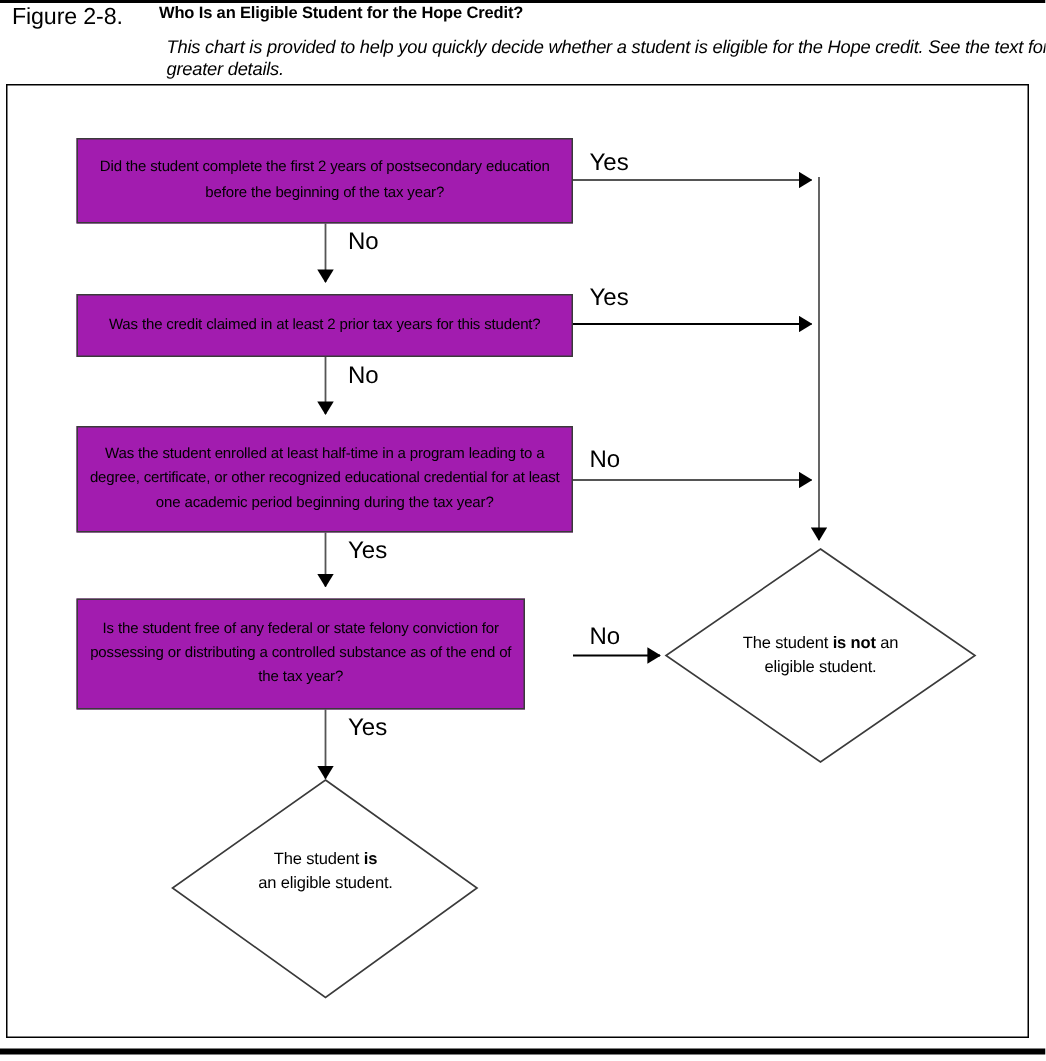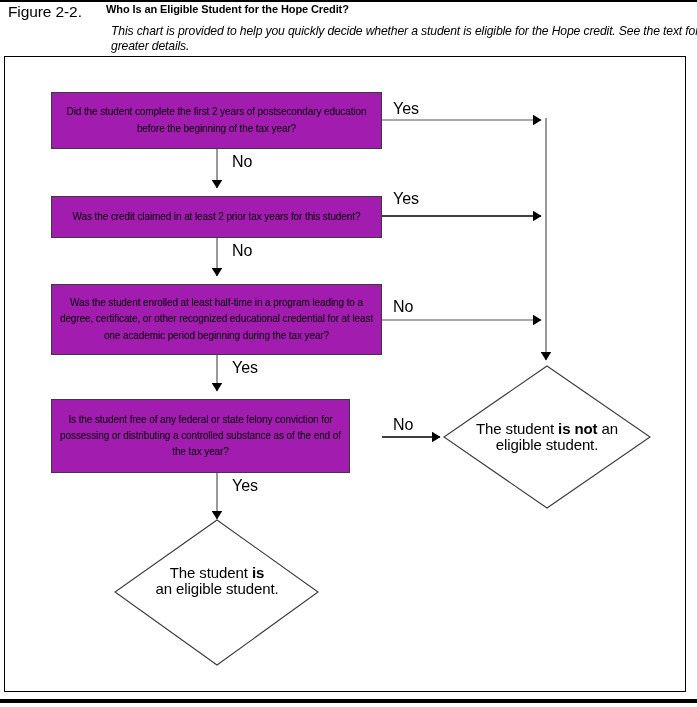--- a/index.html
+++ b/index.html
@@ -95,21 +95,21 @@
   }
   #box-q1 { left: 51px;  top: 92px;  width: 331px; height: 57px; }
   #box-q2 { left: 51px;  top: 196px; width: 331px; height: 42px; }
   #box-q3 { left: 51px;  top: 284px; width: 331px; height: 71px; justify-content: center; }
   #box-q4 { left: 51px;  top: 399px; width: 299px; height: 74px; }
 
   
   .diamond-text {
     position: absolute;
     text-align: center;
-    font-size: 15px;
+    font-size: 11px;
     line-height: 16.4px;
     letter-spacing: -0.1px;
   }
   #dtext-not-eligible { left: 447px; top: 421px; width: 200px; }
   #dtext-eligible     { left: 117px; top: 565px; width: 200px; }
 
   
   .edge-label {
     position: absolute;
     font-size: 16px;
@@ -125,21 +125,21 @@
   #lbl-yes-b { left: 393px; top: 190px; }
   #lbl-no-c  { left: 393px; top: 298px; }
   #lbl-no-d  { left: 393px; top: 416px; }
 </style>
 </head>
 <body>
 
 <div id="top-rule"></div>
 
 <div id="header">
-  <div id="figure-label">Figure 2-2.</div>
+  <div id="figure-label">Figure 2-8.</div>
   <div id="figure-title">Who Is an Eligible Student for the Hope Credit?</div>
   <div id="figure-subtitle">This chart is provided to help you quickly decide whether a student is eligible for the Hope credit. See the text for greater details.</div>
 </div>
 
 <div id="chart-frame"></div>
 
 <svg id="flow-svg" viewBox="0 0 697 707" xmlns="http://www.w3.org/2000/svg">
   <defs>
     <marker id="arrow-down" markerWidth="11" markerHeight="9" refX="5.5" refY="8.4" orient="0" markerUnits="userSpaceOnUse">
       <path d="M0,0 L11,0 L5.5,9 Z" fill="#000000"></path>

